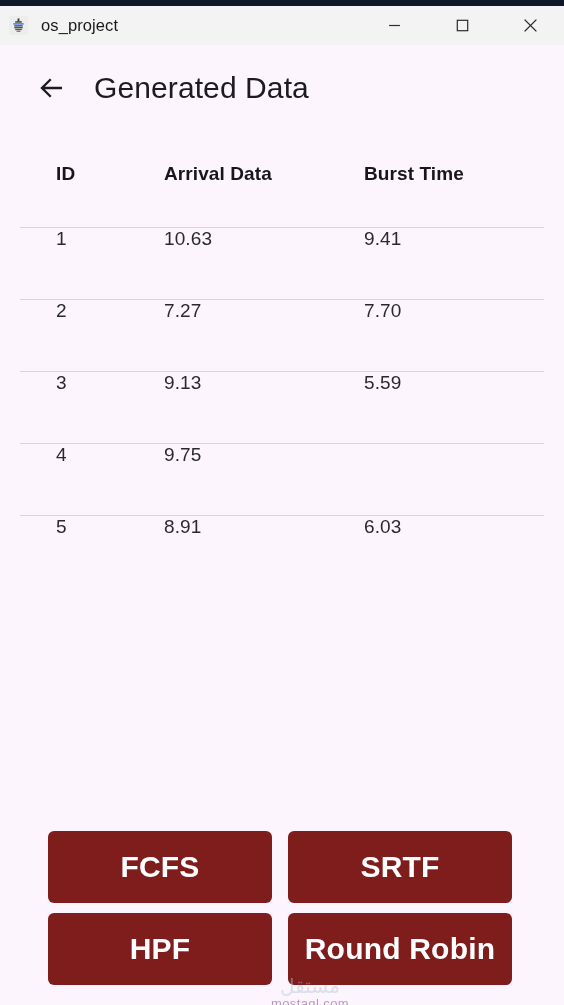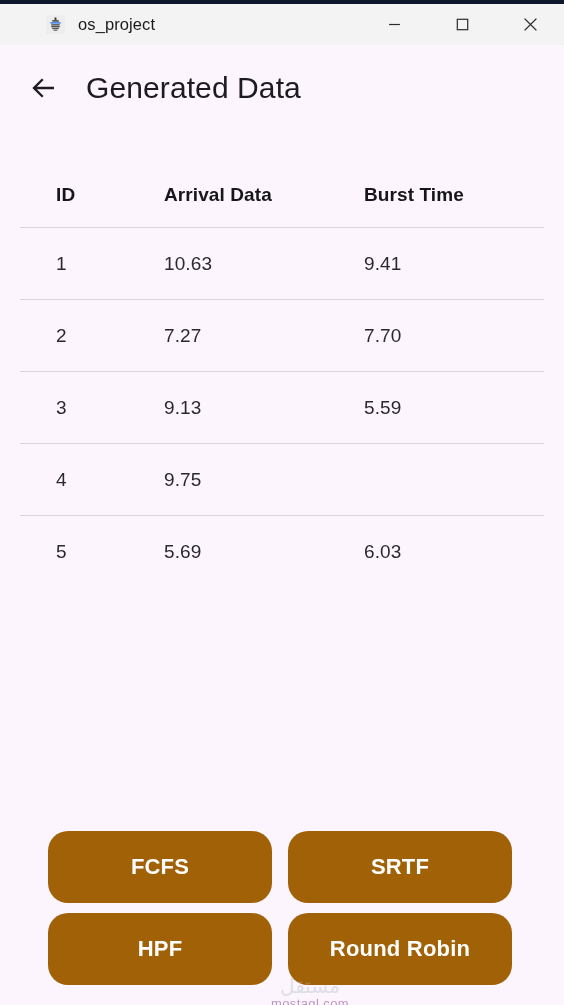--- a/index.html
+++ b/index.html
@@ -23,24 +23,23 @@
     overflow: hidden;
   }
 
   
   .titlebar {
     position: absolute;
     top: 0; left: 0;
     width: 564px;
     height: 45px;
     background: #F3F3F3;
-    border-top: 4px solid #0f172a;
-    display: flex;
-    align-items: center;
-    padding-left: 37px;
+    border-top: 6px solid #0f172a;
+    display: flex;
+    align-items: center;
   }
 
   .tb-icon {
     margin-left: 9px;
     width: 19px;
     height: 19px;
     flex: 0 0 auto;
     display: flex;
     align-items: center;
     justify-content: center;
@@ -67,21 +66,21 @@
     height: 42px;
     display: flex;
     align-items: center;
     justify-content: center;
     cursor: default;
   }
 
   
   .appbar {
     position: absolute;
-    top: 45px; left: 0;
+    top: 45px; left: 8px;
     width: 524px;
     height: 86px;
     display: flex;
     align-items: center;
   }
 
   .back-btn {
     margin-left: 22px;
     width: 44px;
     height: 44px;
@@ -103,21 +102,20 @@
   
   .table {
     position: absolute;
     top: 163px;
     left: 20px;
     width: 524px;
   }
 
   .trow {
     display: flex;
-    align-items: center;
     height: 72px;
     padding-left: 36px;
   }
 
   .trow.header { height: 64px; }
 
   .trow.divided {
     border-top: 1px solid #D9D4DB;
   }
 
@@ -150,26 +148,26 @@
   .btn-row {
     display: flex;
     gap: 16px;
     margin-bottom: 10px;
   }
 
   .abtn {
     width: 224px;
     height: 72px;
     flex: 0 0 224px;
-    background: #a16207;
+    background: #7f1d1d;
     border: none;
-    border-radius: 20px;
+    border-radius: 6px;
     color: #FFFFFF;
     font-family: "Liberation Sans", sans-serif;
-    font-size: 22px;
+    font-size: 30px;
     font-weight: bold;
     letter-spacing: 0.2px;
     cursor: pointer;
     display: flex;
     align-items: center;
     justify-content: center;
   }
 
   
   .watermark {
@@ -278,21 +276,21 @@
       <div class="c-burst td">5.59</div>
     </div>
 
     <div class="trow divided">
       <div class="c-id td">4</div>
       <div class="c-burst td">9.75</div>
     </div>
 
     <div class="trow divided">
       <div class="c-id td">5</div>
-      <div class="c-arr td">5.69</div>
+      <div class="c-arr td">8.91</div>
       <div class="c-burst td">6.03</div>
     </div>
 
   </div>
 
   <div class="btn-area">
 
     <div class="btn-row">
       <button class="abtn">FCFS</button>
       <button class="abtn">SRTF</button>

